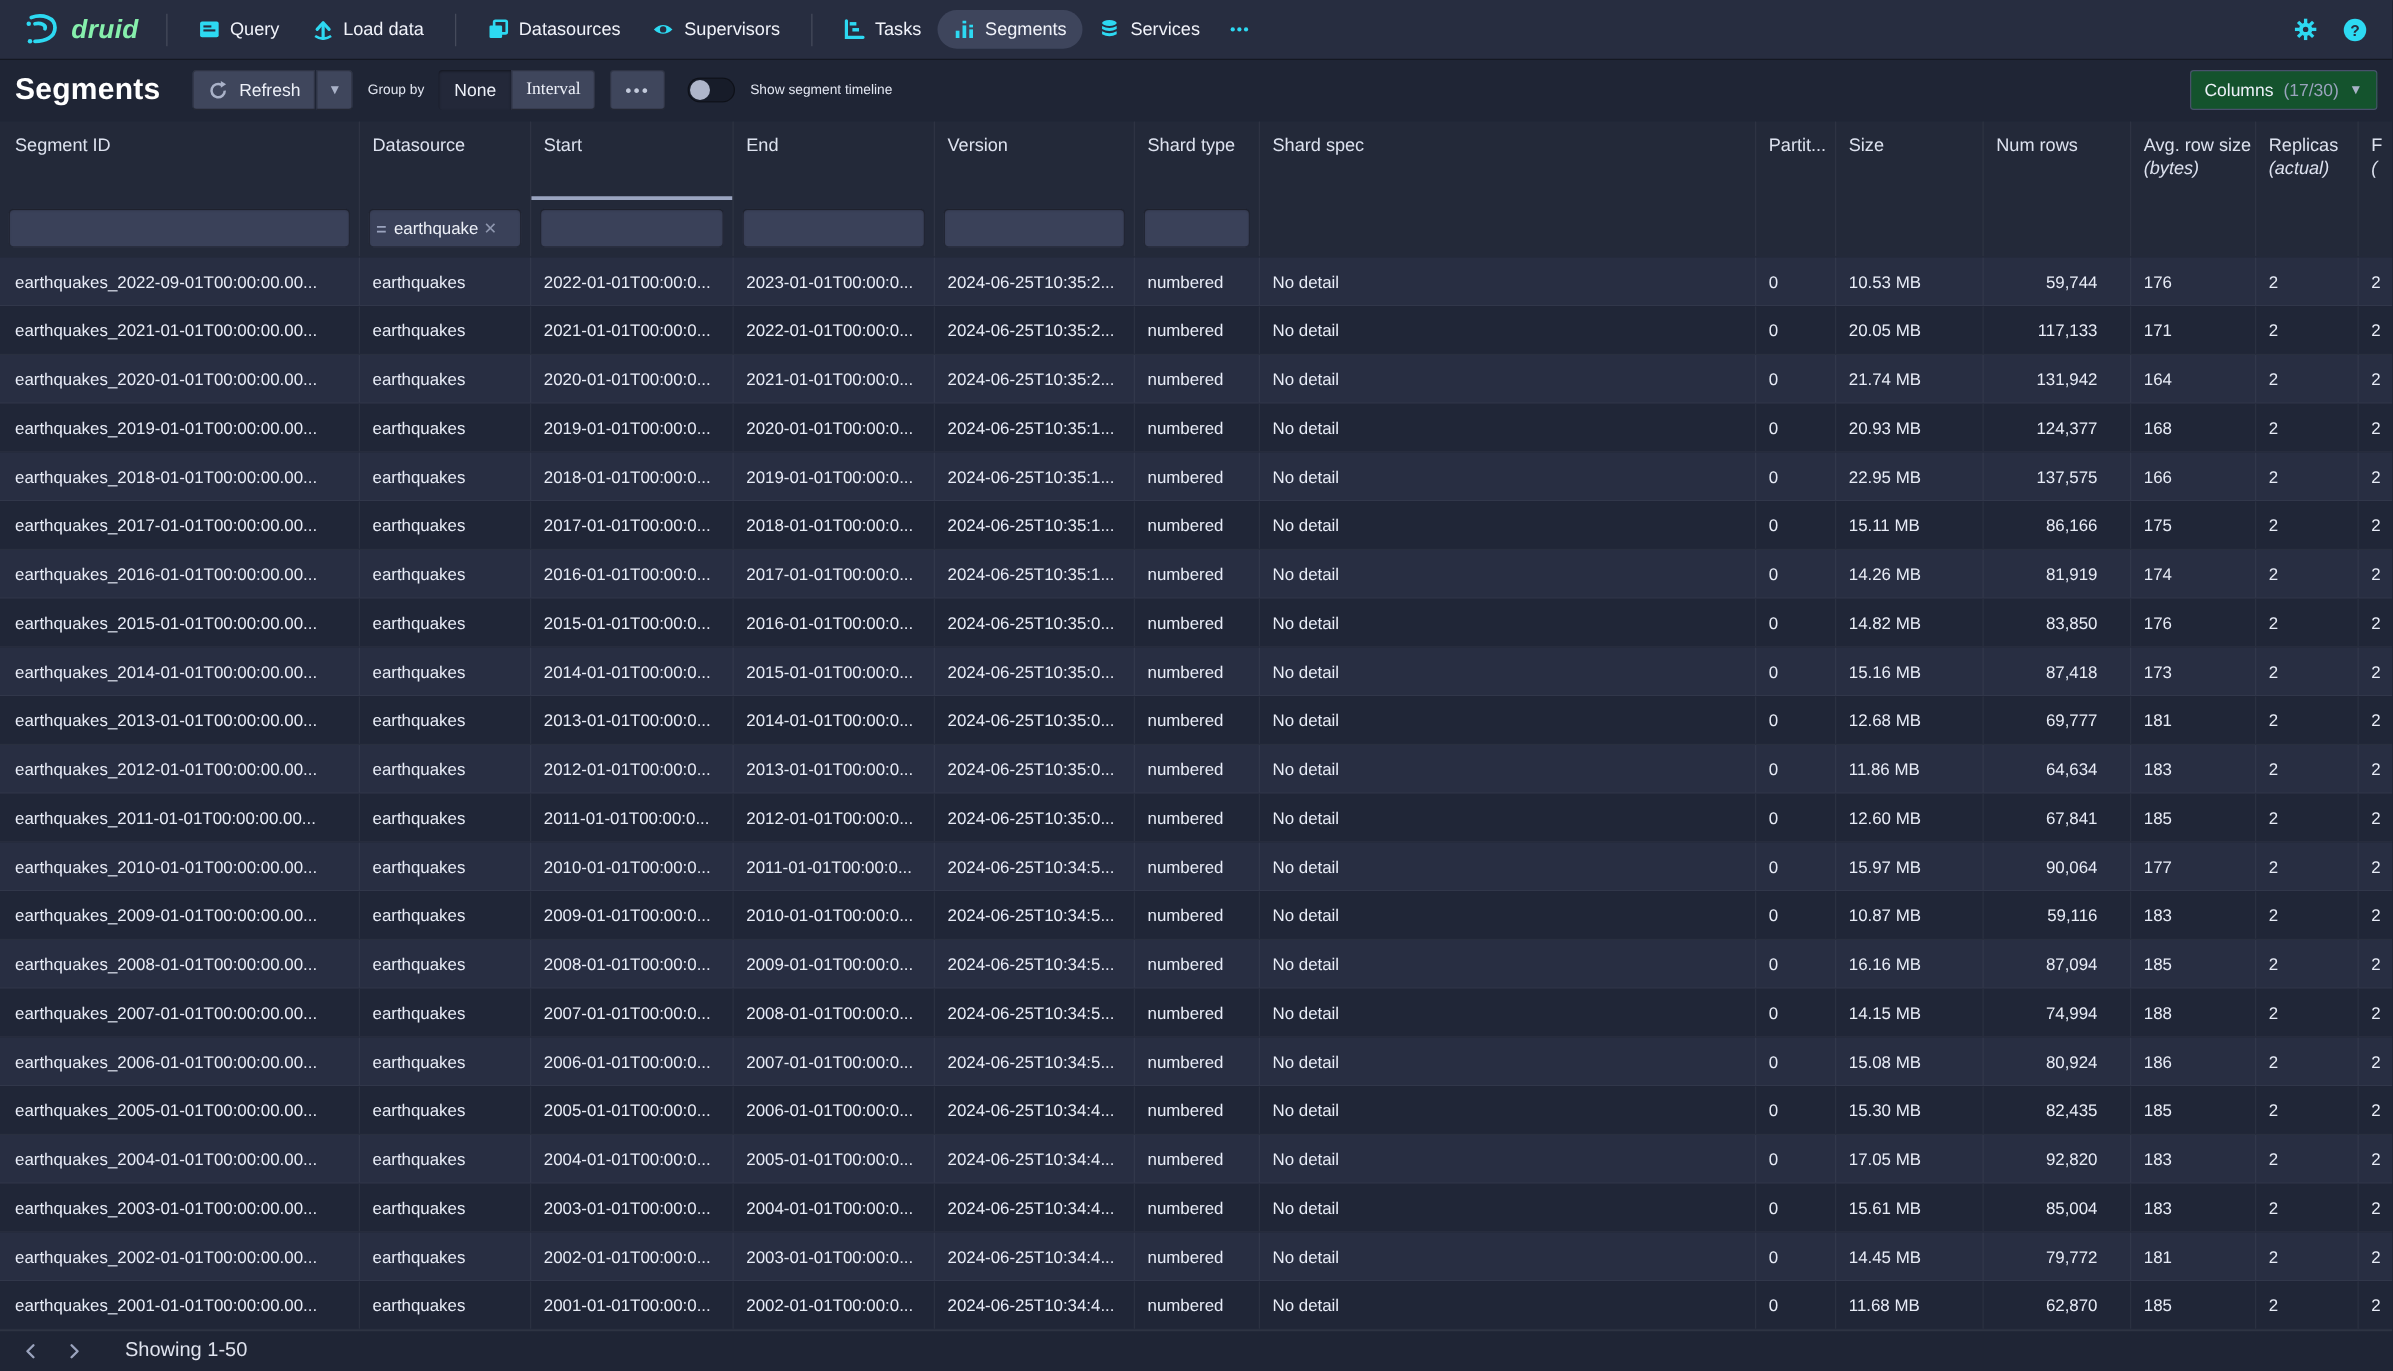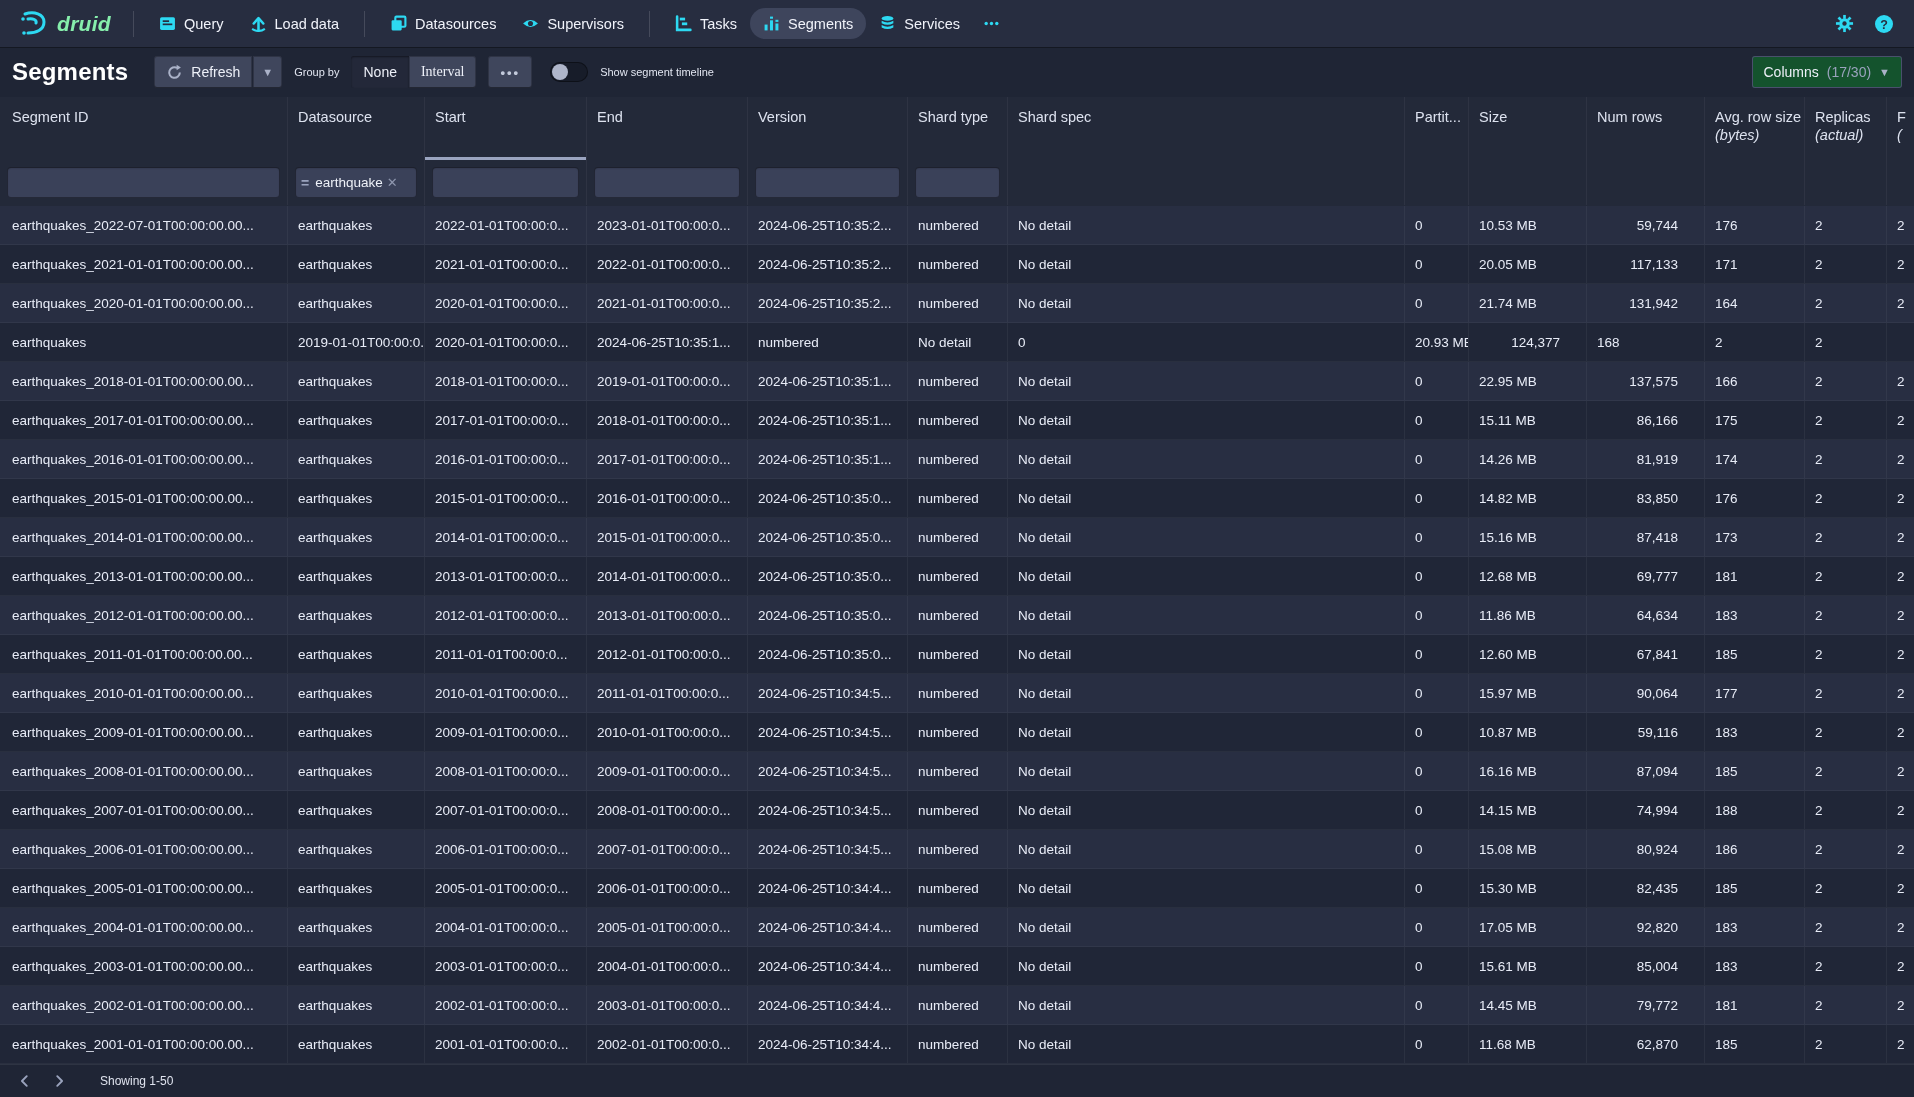--- a/index.html
+++ b/index.html
@@ -80,21 +80,21 @@
   .tbody .tr { height:39px; align-items:stretch; border-bottom:1px solid rgba(255,255,255,.045); cursor:pointer; }
   .tbody .tr:nth-child(odd) { background:#282e42; }
   .tbody .tr:nth-child(even) { background:#202637; }
   .td { font-size:13.5px; color:#e8ecf7; display:flex; align-items:center; padding:0 10px; }
   .td.num { justify-content:flex-end; padding-right:26px; }
   
   .pager { height:33px; display:flex; align-items:center; gap:4px; padding:0 10px;
     border-top:1px solid rgba(255,255,255,.07); background:#1f2535; }
   .pg-btn { width:30px; height:26px; display:flex; align-items:center; justify-content:center;
     color:#9aa3bd; font-size:20px; cursor:pointer; border-radius:3px; }
-  .showing { font-size:12px; color:#dfe3ee; margin-left:22px; }
+  .showing { font-size:16px; color:#dfe3ee; margin-left:22px; }
   svg { display:block; }
 </style>
 </head>
 <body>
 
 <div class="navbar">
   <div class="brand">
     <svg class="icon16" style="width:30px;height:27px" viewBox="0 0 30 27">
       <path d="M7 4 C16 1 26 4 26 12 C26 20 18 23 10 23" fill="none" stroke="#2dd9f2" stroke-width="3" stroke-linecap="round"></path>
       <path d="M10 9 C15 8 19 10 18 13" fill="none" stroke="#2dd9f2" stroke-width="3" stroke-linecap="round"></path>
@@ -289,21 +289,21 @@
         <div class="tf"></div>
         <div class="tf"></div>
         <div class="tf"></div>
         <div class="tf"></div>
         <div class="tf"></div>
         <div class="tf"></div>
       </div>
   </div>
   <div class="tbody" id="table-body">
       <div class="tr">
-        <div class="td">earthquakes_2022-07-01T00:00:00.00...</div>
+        <div class="td">earthquakes_2022-09-01T00:00:00.00...</div>
         <div class="td">earthquakes</div>
         <div class="td">2022-01-01T00:00:0...</div>
         <div class="td">2023-01-01T00:00:0...</div>
         <div class="td">2024-06-25T10:35:2...</div>
         <div class="td">numbered</div>
         <div class="td">No detail</div>
         <div class="td">0</div>
         <div class="td">10.53 MB</div>
         <div class="td num">59,744</div>
         <div class="td">176</div>
@@ -334,20 +334,21 @@
         <div class="td">numbered</div>
         <div class="td">No detail</div>
         <div class="td">0</div>
         <div class="td">21.74 MB</div>
         <div class="td num">131,942</div>
         <div class="td">164</div>
         <div class="td">2</div>
         <div class="td">2</div>
       </div>
       <div class="tr">
+        <div class="td">earthquakes_2019-01-01T00:00:00.00...</div>
         <div class="td">earthquakes</div>
         <div class="td">2019-01-01T00:00:0...</div>
         <div class="td">2020-01-01T00:00:0...</div>
         <div class="td">2024-06-25T10:35:1...</div>
         <div class="td">numbered</div>
         <div class="td">No detail</div>
         <div class="td">0</div>
         <div class="td">20.93 MB</div>
         <div class="td num">124,377</div>
         <div class="td">168</div>

